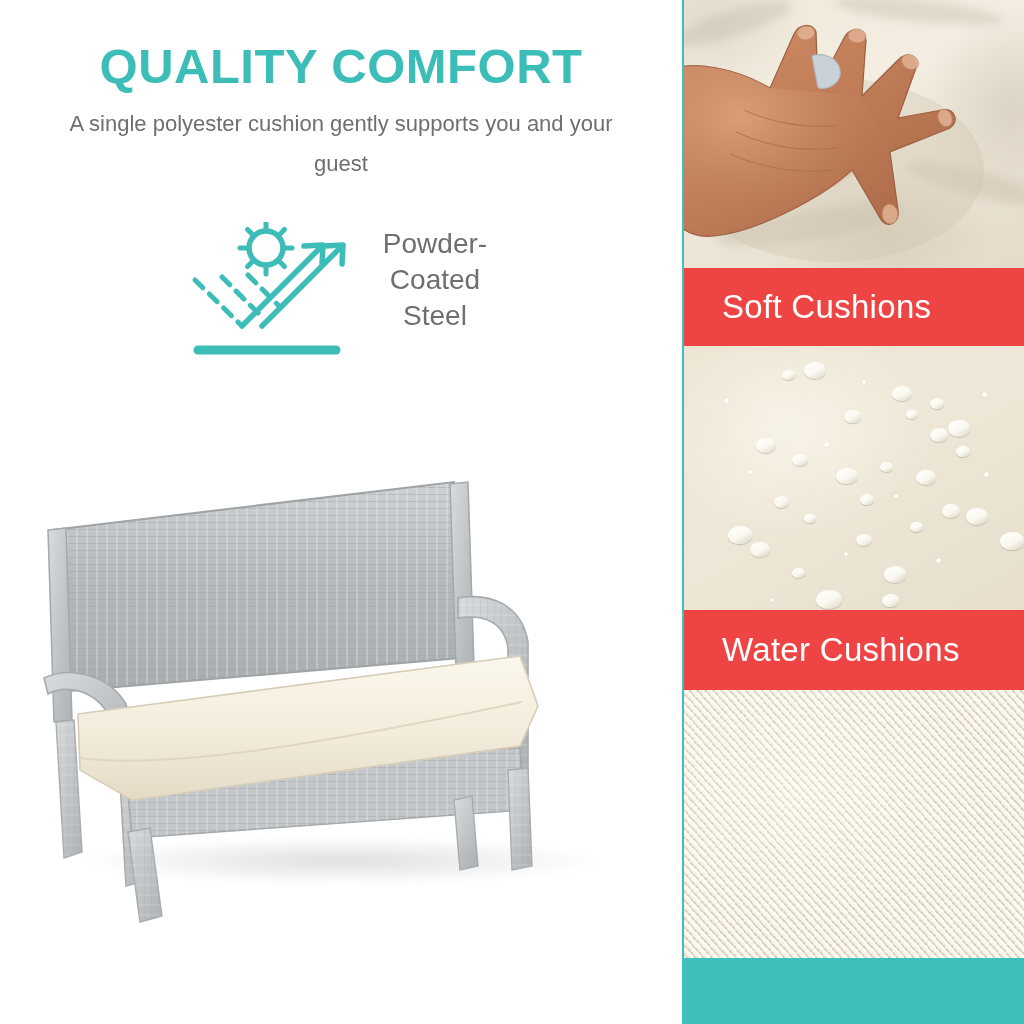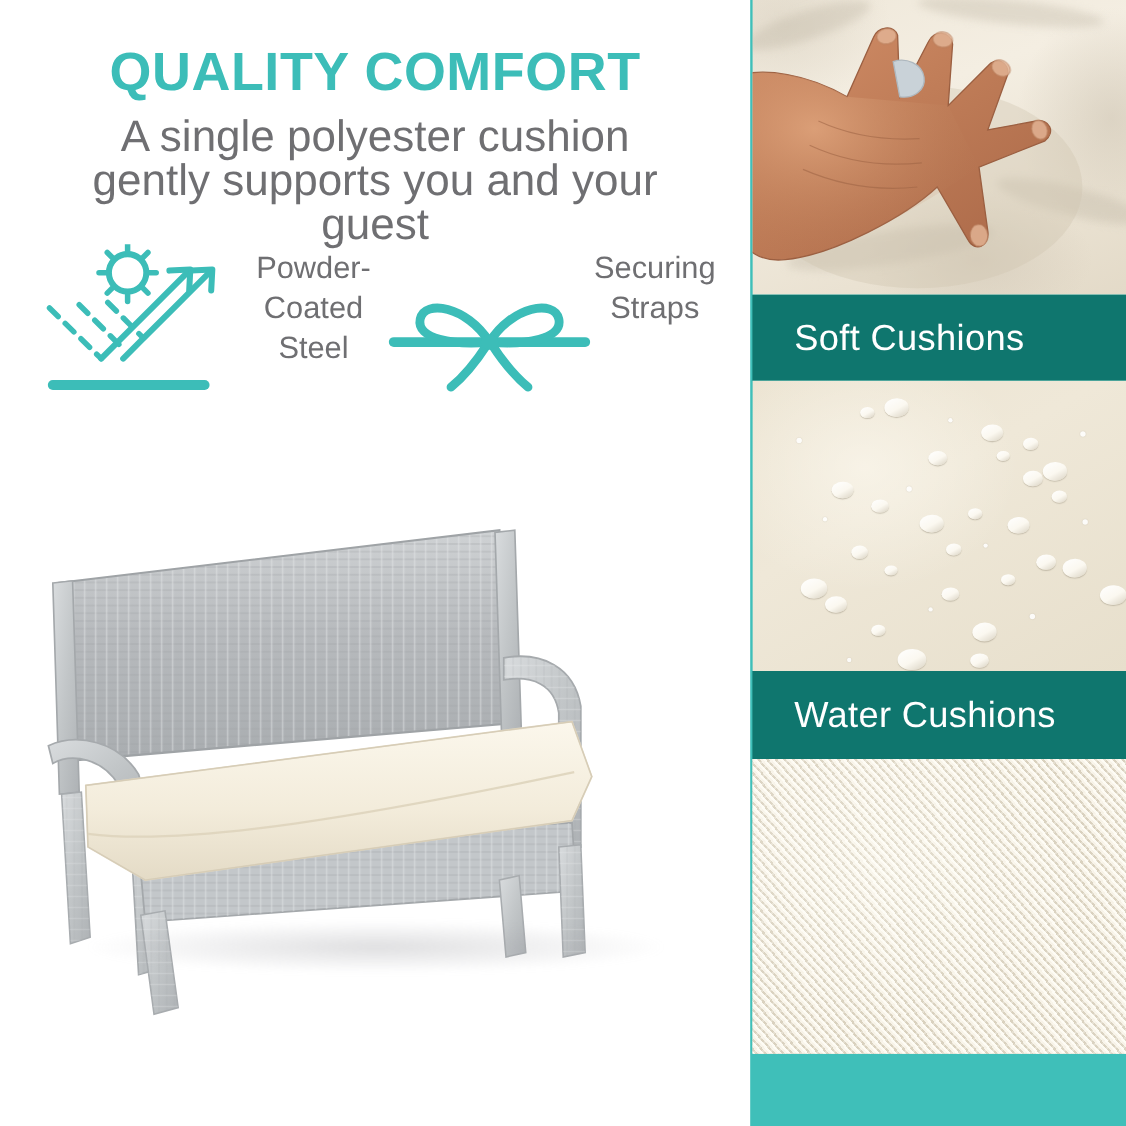--- a/index.html
+++ b/index.html
@@ -17,21 +17,21 @@
   .headline{
     position:absolute;left:0;top:38px;width:682px;
     text-align:center;
     font-size:49px;line-height:56px;
     font-weight:bold;letter-spacing:0.5px;
     color:#3cbdb8;
   }
   .subhead{
     position:absolute;left:60px;top:104px;width:562px;
     text-align:center;
-    font-size:40px;line-height:40px;
+    font-size:22px;line-height:40px;
     font-weight:300;
     color:#6f6f72;
   }
 
   
   .features{
     position:absolute;left:40px;top:222px;width:610px;height:240px;
     display:flex;align-items:flex-start;justify-content:center;
   }
   .feature{width:300px;display:flex;align-items:flex-start;}
@@ -54,21 +54,21 @@
     filter:blur(3px);
   }
 
   
   .right{position:absolute;left:682px;top:0;width:342px;height:1024px;background:#3fbfb9;}
   .panel{position:absolute;left:2px;width:340px;overflow:hidden;}
   .panel .photo{position:absolute;left:0;top:0;width:340px;height:100%;}
   .caption{
     position:absolute;left:2px;width:340px;
     display:flex;align-items:center;
-    background:#0f766e;color:#ffffff;
+    background:#ef4444;color:#ffffff;
     font-size:33px;font-weight:300;
     letter-spacing:.3px;
     padding-left:38px;box-sizing:border-box;
   }
 
   
   .p1{top:0;height:268px;}
   .c1{top:268px;height:78px;}
   .p2{top:346px;height:264px;}
   .c2{top:610px;height:80px;}
@@ -151,39 +151,20 @@
               <polyline points="72,104 86,90 120,56 152,24"></polyline>
               <polyline points="134,24 153,23 152,42" stroke-linejoin="round"></polyline>
             </g>
 
             <line x1="8" y1="128" x2="146" y2="128" stroke-width="9"></line>
           </svg>
         </div>
         <div class="flabel">Powder-Coated Steel</div>
       </div>
 
-      <div class="feature f2">
-        <div class="ficon">
-          <svg width="190" height="110" viewBox="0 0 190 110" fill="none" stroke="#3cbdb8" stroke-width="8" stroke-linecap="round" stroke-linejoin="round">
-
-            <line x1="8" y1="55" x2="182" y2="55" stroke-width="9"></line>
-
-            <path d="M95,55 C74,22 36,16 32,34 C28,52 62,58 95,55 Z"></path>
-
-            <path d="M95,55 C116,22 154,16 158,34 C162,52 128,58 95,55 Z"></path>
-
-            <path d="M93,57 C82,74 72,86 60,96"></path>
-
-            <path d="M97,57 C108,74 118,86 130,96"></path>
-
-            <ellipse cx="95" cy="55" rx="8" ry="7" fill="#3cbdb8" stroke="none"></ellipse>
-          </svg>
-        </div>
-        <div class="flabel">Securing Straps</div>
-      </div>
 
     </div>
 
     <div class="bench-wrap">
       <div class="bench-shadow"></div>
       <svg width="640" height="470" viewBox="0 0 640 470">
         <defs>
           <linearGradient id="wickerBack" x1="0" y1="0" x2="0" y2="1">
             <stop offset="0%" stop-color="#cfd2d4"></stop>
             <stop offset="45%" stop-color="#b7babd"></stop>

